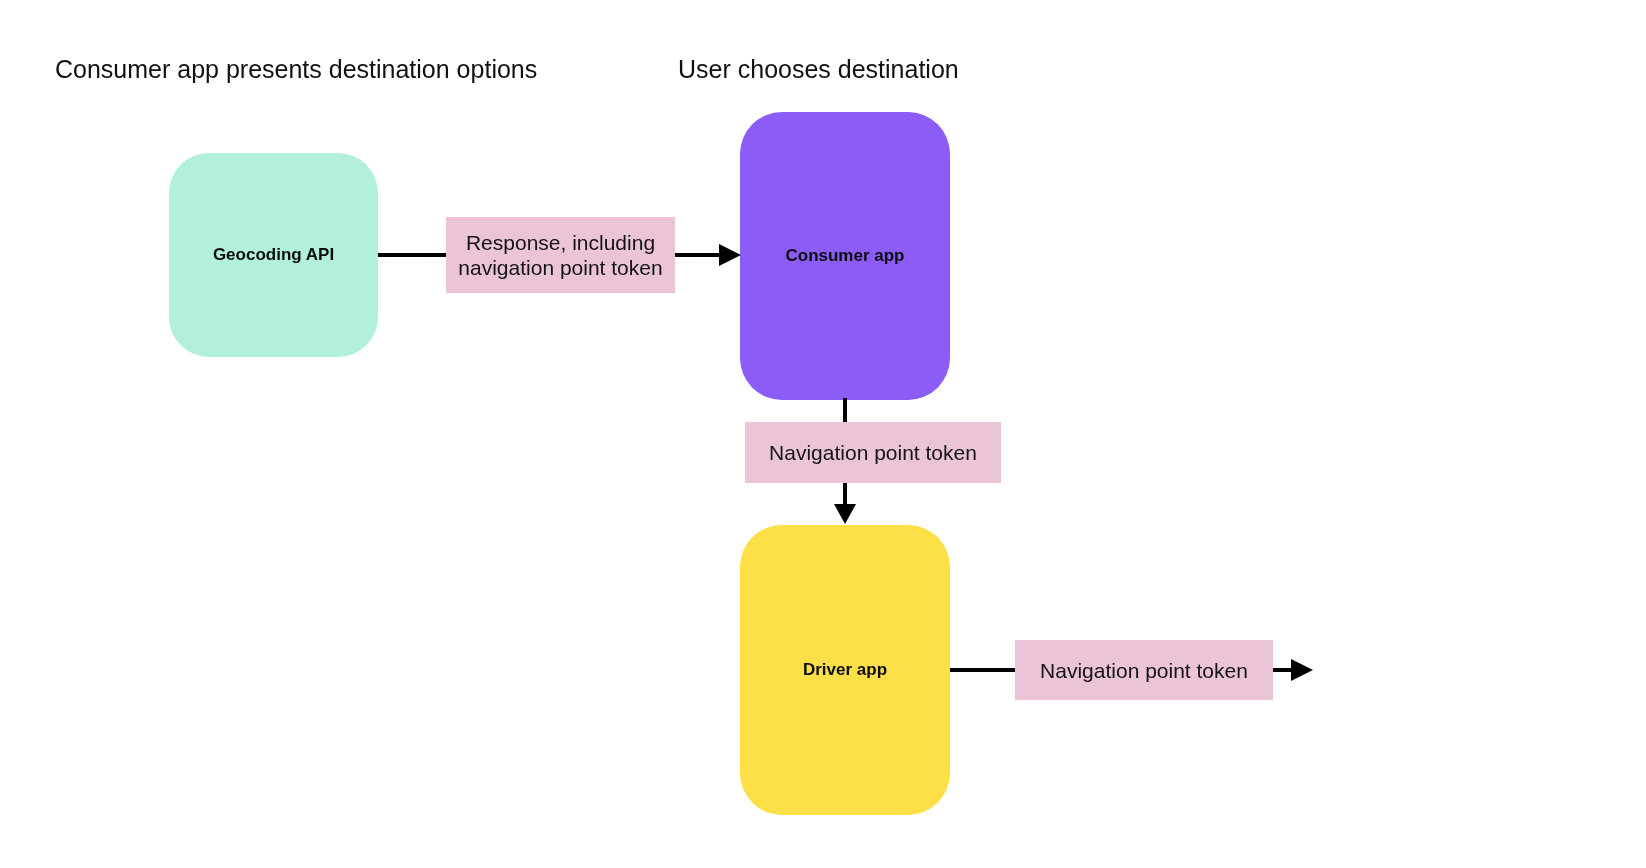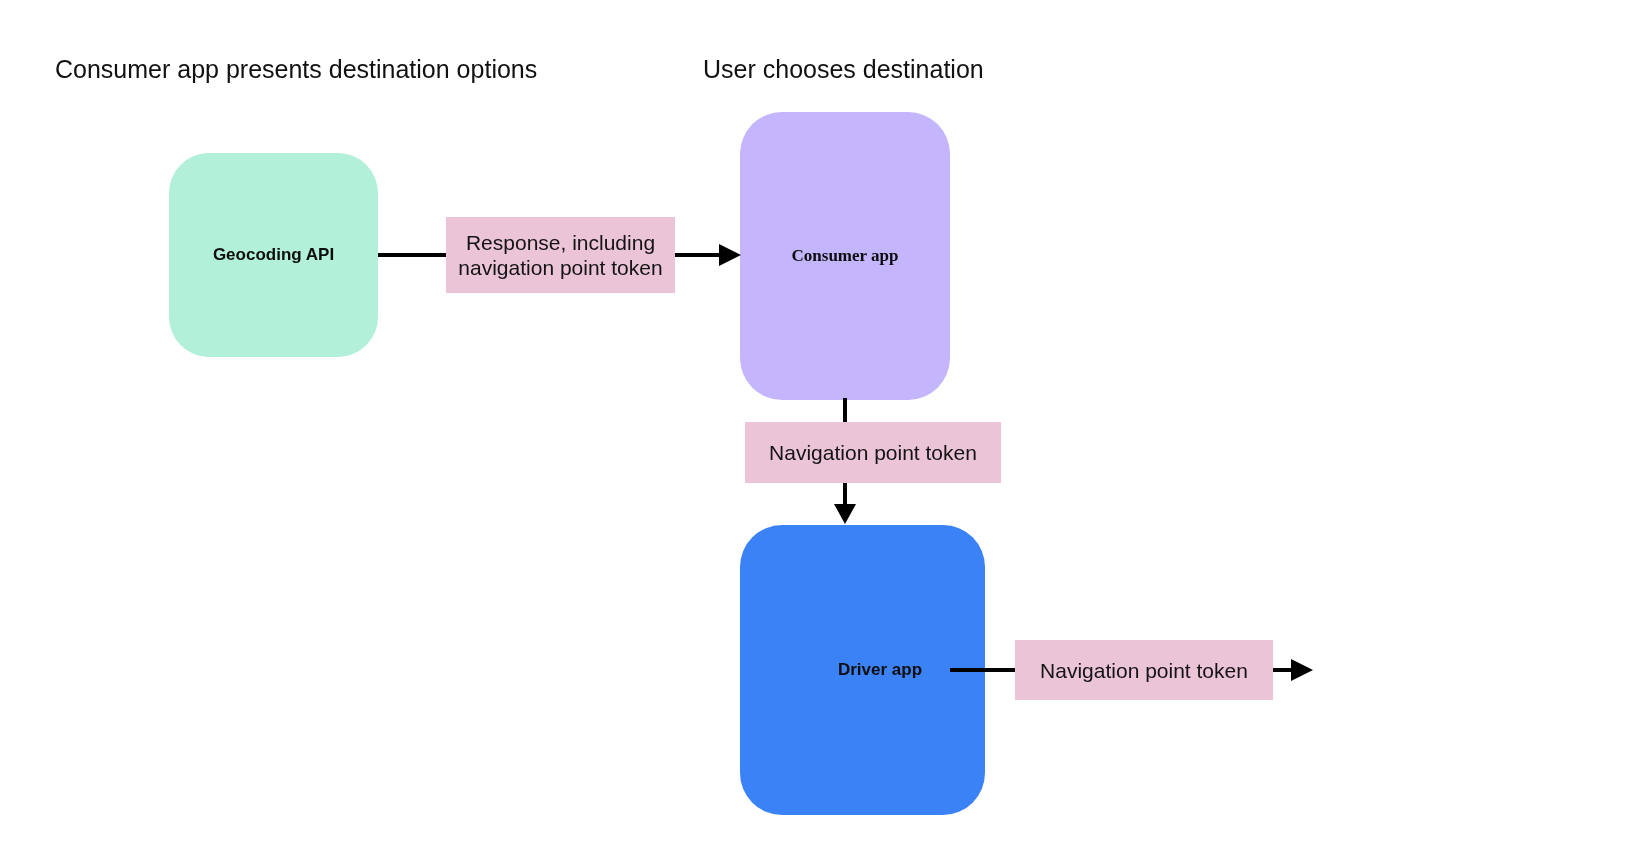--- a/index.html
+++ b/index.html
@@ -80,21 +80,21 @@
   #edge-label-3 { left: 987px; top: 640px; width: 258px; height: 60px; }
   
   #arrow1-line { left: 378px; top: 253px; width: 344px; height: 4px; }
   #arrow1-head { left: 719px; top: 244px; }
   #arrow2-line { left: 843px; top: 398px; width: 4px; height: 108px; }
   #arrow2-head { left: 834px; top: 504px; }
   #arrow3-line { left: 950px; top: 668px; width: 342px; height: 4px; }
   #arrow3-head { left: 1291px; top: 659px; }
   
   #heading-1 { left: 55px; }
-  #heading-2 { left: 703px; }
+  #heading-2 { left: 678px; }
   #heading-3 { left: 1208px; }
 </style>
 </head>
 <body>
 
 <div class="canvas">
 
   <div class="heading" id="heading-1">Consumer app presents destination options</div>
   <div class="heading" id="heading-2">User chooses destination</div>
 
@@ -113,22 +113,22 @@
   <div class="edge-line" id="arrow3-line"></div>
   <div class="arrow-head right" id="arrow3-head"></div>
   <div class="edge-label" id="edge-label-3" style="background-color: rgb(236, 196, 216);">
     <span>Navigation point token</span>
   </div>
 
   <div class="node" id="node-geocoding" style="background-color: rgb(178, 240, 217);">
     <span class="node-label">Geocoding API</span>
   </div>
 
-  <div class="node" id="node-consumer" style="background-color: #c4b5fd; font-family: Liberation Serif, serif;">
+  <div class="node" id="node-consumer" style="background-color: #8b5cf6;">
     <span class="node-label">Consumer app</span>
   </div>
 
-  <div class="node" id="node-driver" style="background-color: #3b82f6; padding-left: 35px;">
+  <div class="node" id="node-driver" style="background-color: #fde047;">
     <span class="node-label">Driver app</span>
   </div>
 
 
 </div>
 
 </body></html>

